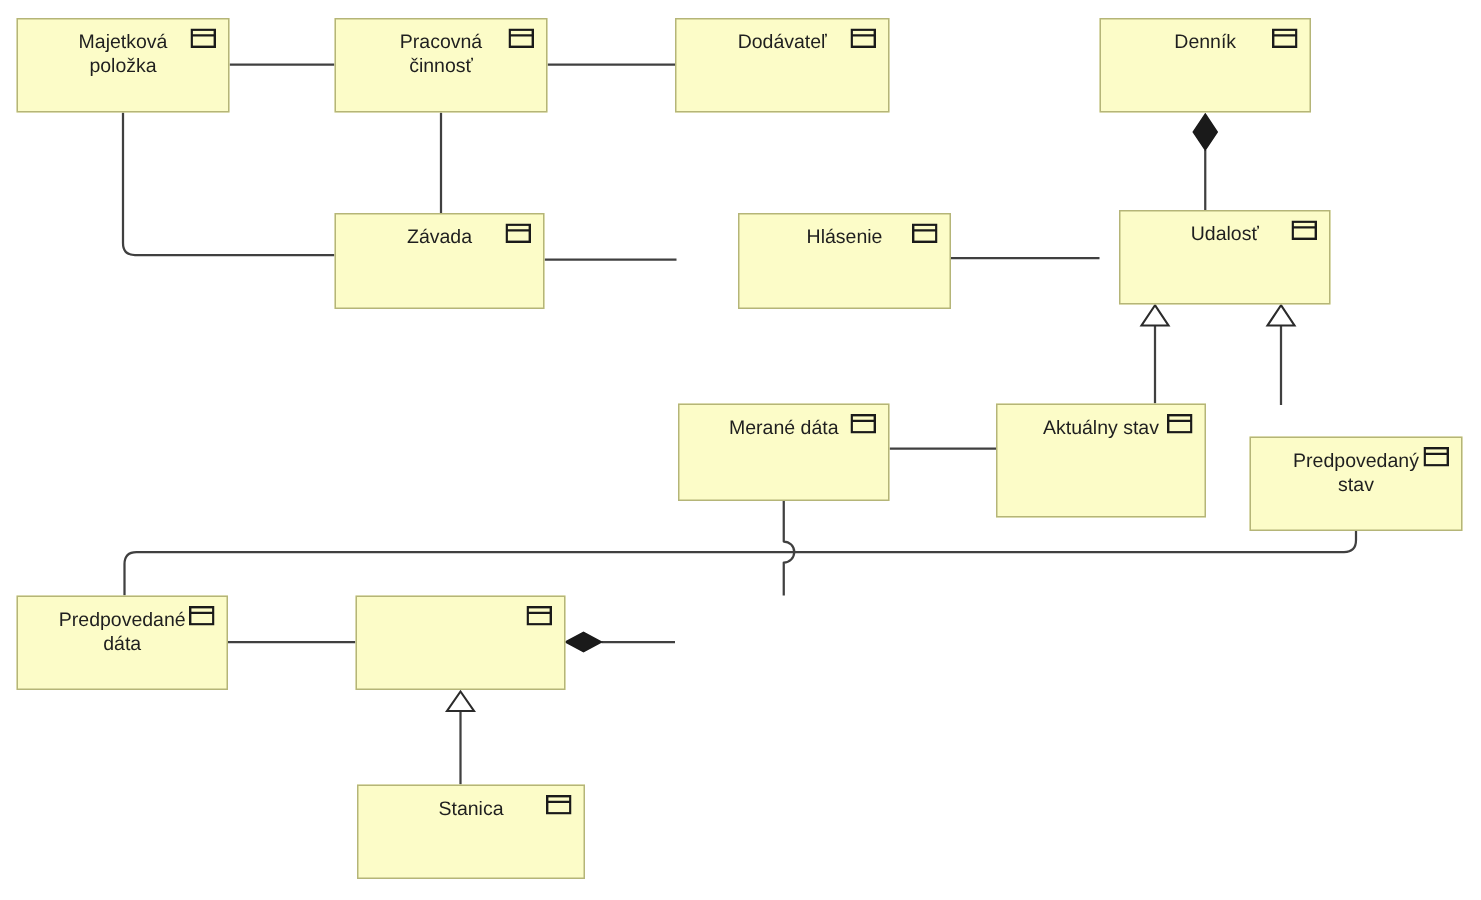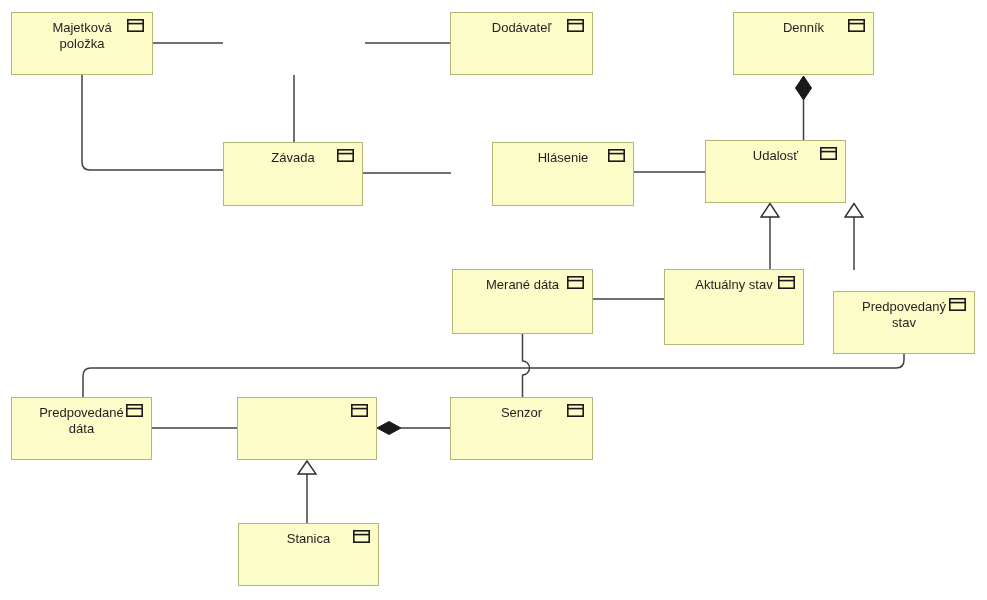--- a/index.html
+++ b/index.html
@@ -53,20 +53,27 @@
       <polygon points="854,203.5 845,217 863,217" class="open-triangle"></polygon>
       <polygon points="307,461 298,474 316,474" class="open-triangle"></polygon>
     </svg>
 <div class="node" style="left: 11px; top: 12px; width: 142px; height: 63px;">
       <div class="node-label">Majetková<br>položka</div>
       <svg class="obj-icon" viewBox="0 0 17 13">
         <rect x="0.8" y="0.8" width="15.4" height="11.4" fill="none" stroke="#1a1a1a" stroke-width="1.6"></rect>
         <line x1="0.8" y1="4.6" x2="16.2" y2="4.6" stroke="#1a1a1a" stroke-width="1.6"></line>
       </svg>
     </div>
+    <div class="node" style="left: 223px; top: 12px; width: 142px; height: 63px;">
+      <div class="node-label">Pracovná<br>činnosť</div>
+      <svg class="obj-icon" viewBox="0 0 17 13">
+        <rect x="0.8" y="0.8" width="15.4" height="11.4" fill="none" stroke="#1a1a1a" stroke-width="1.6"></rect>
+        <line x1="0.8" y1="4.6" x2="16.2" y2="4.6" stroke="#1a1a1a" stroke-width="1.6"></line>
+      </svg>
+    </div>
     <div class="node" style="left: 450px; top: 12px; width: 143px; height: 63px;">
       <div class="node-label">Dodávateľ</div>
       <svg class="obj-icon" viewBox="0 0 17 13">
         <rect x="0.8" y="0.8" width="15.4" height="11.4" fill="none" stroke="#1a1a1a" stroke-width="1.6"></rect>
         <line x1="0.8" y1="4.6" x2="16.2" y2="4.6" stroke="#1a1a1a" stroke-width="1.6"></line>
       </svg>
     </div>
     <div class="node" style="left: 733px; top: 12px; width: 141px; height: 63px;">
       <div class="node-label">Denník</div>
       <svg class="obj-icon" viewBox="0 0 17 13">
@@ -81,21 +88,21 @@
         <line x1="0.8" y1="4.6" x2="16.2" y2="4.6" stroke="#1a1a1a" stroke-width="1.6"></line>
       </svg>
     </div>
     <div class="node" style="left: 451px; top: 142px; width: 142px; height: 64px; margin-left: 41px;">
       <div class="node-label">Hlásenie</div>
       <svg class="obj-icon" viewBox="0 0 17 13">
         <rect x="0.8" y="0.8" width="15.4" height="11.4" fill="none" stroke="#1a1a1a" stroke-width="1.6"></rect>
         <line x1="0.8" y1="4.6" x2="16.2" y2="4.6" stroke="#1a1a1a" stroke-width="1.6"></line>
       </svg>
     </div>
-    <div class="node" style="left: 705px; top: 140px; width: 141px; height: 63px;">
+    <div class="node" style="left: 746px; top: 140px; width: 141px; height: 63px;">
       <div class="node-label">Udalosť</div>
       <svg class="obj-icon" viewBox="0 0 17 13">
         <rect x="0.8" y="0.8" width="15.4" height="11.4" fill="none" stroke="#1a1a1a" stroke-width="1.6"></rect>
         <line x1="0.8" y1="4.6" x2="16.2" y2="4.6" stroke="#1a1a1a" stroke-width="1.6"></line>
       </svg>
     </div>
     <div class="node" style="left: 452px; top: 269px; width: 141px; height: 65px;">
       <div class="node-label">Merané dáta</div>
       <svg class="obj-icon" viewBox="0 0 17 13">
         <rect x="0.8" y="0.8" width="15.4" height="11.4" fill="none" stroke="#1a1a1a" stroke-width="1.6"></rect>
@@ -122,27 +129,20 @@
         <rect x="0.8" y="0.8" width="15.4" height="11.4" fill="none" stroke="#1a1a1a" stroke-width="1.6"></rect>
         <line x1="0.8" y1="4.6" x2="16.2" y2="4.6" stroke="#1a1a1a" stroke-width="1.6"></line>
       </svg>
     </div>
     <div class="node" style="left: 237px; top: 397px; width: 140px; height: 63px;">
       <svg class="obj-icon" viewBox="0 0 17 13">
         <rect x="0.8" y="0.8" width="15.4" height="11.4" fill="none" stroke="#1a1a1a" stroke-width="1.6"></rect>
         <line x1="0.8" y1="4.6" x2="16.2" y2="4.6" stroke="#1a1a1a" stroke-width="1.6"></line>
       </svg>
     </div>
-    <div class="node" style="left: 450px; top: 397px; width: 143px; height: 63px;">
-      <div class="node-label">Senzor</div>
-      <svg class="obj-icon" viewBox="0 0 17 13">
-        <rect x="0.8" y="0.8" width="15.4" height="11.4" fill="none" stroke="#1a1a1a" stroke-width="1.6"></rect>
-        <line x1="0.8" y1="4.6" x2="16.2" y2="4.6" stroke="#1a1a1a" stroke-width="1.6"></line>
-      </svg>
-    </div>
-    <div class="node" style="left: 238px; top: 523px; width: 141px; height: 63px;">
+    <div class="node" style="left: 238px; top: 523px; width: 152px; height: 63px;">
       <div class="node-label">Stanica</div>
       <svg class="obj-icon" viewBox="0 0 17 13">
         <rect x="0.8" y="0.8" width="15.4" height="11.4" fill="none" stroke="#1a1a1a" stroke-width="1.6"></rect>
         <line x1="0.8" y1="4.6" x2="16.2" y2="4.6" stroke="#1a1a1a" stroke-width="1.6"></line>
       </svg>
     </div>
   </div>
 
 </body></html>

